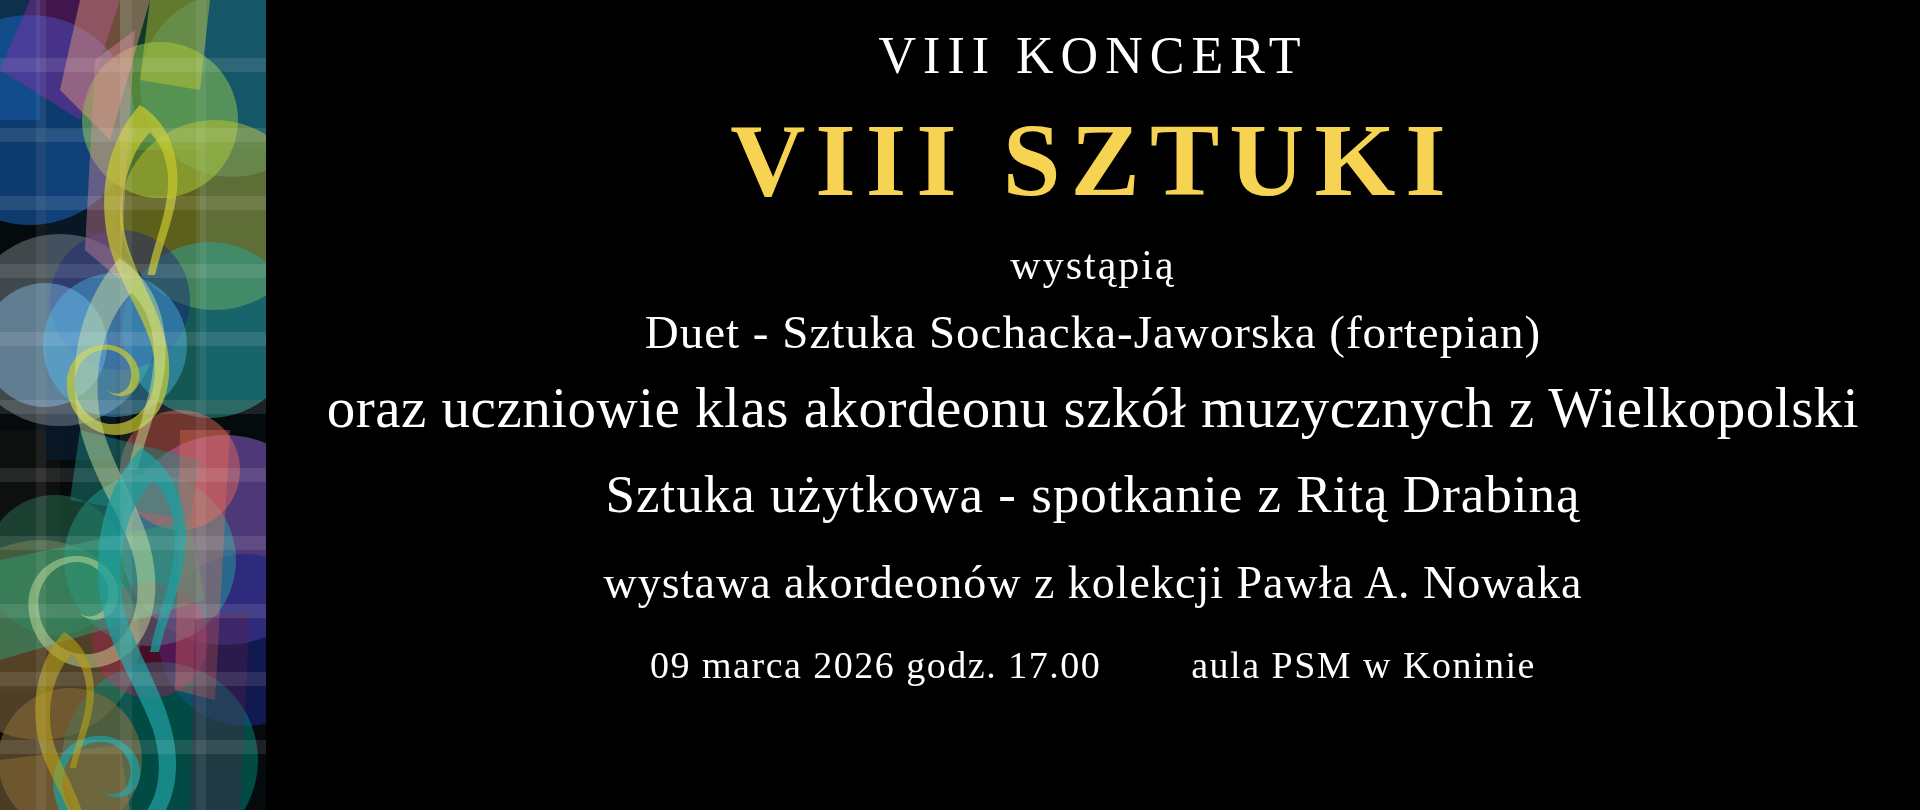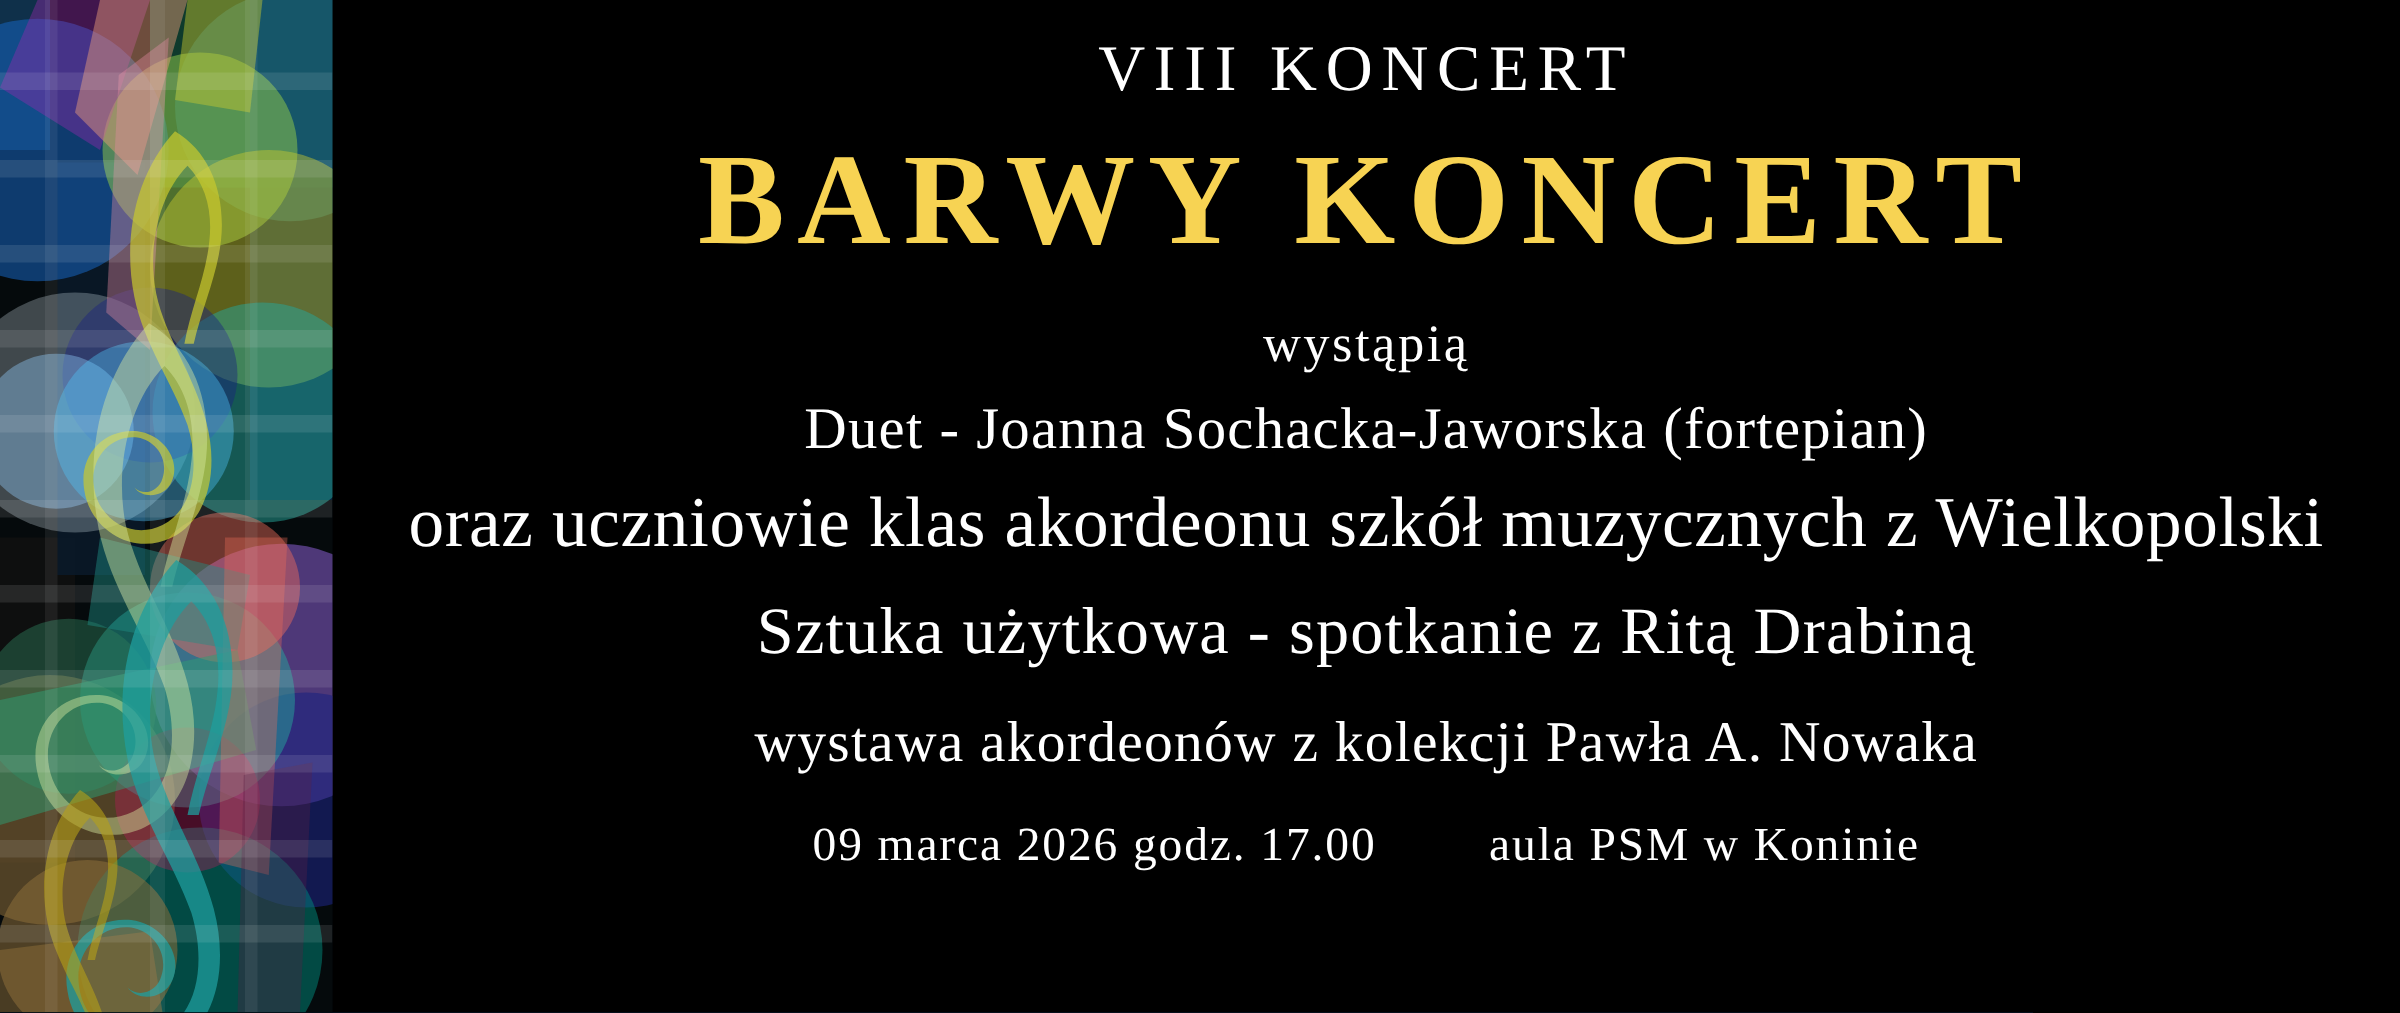--- a/index.html
+++ b/index.html
@@ -66,21 +66,21 @@
     letter-spacing: 10px;
     color: #f7d353;
     line-height: 1.0;
     margin-top: 26px;
     text-shadow: 3px 3px 4px rgba(0,0,0,0.45);
   }
 
   #subhead {
     font-size: 42px;
     letter-spacing: 2px;
-    margin-top: 40px;
+    margin-top: 29px;
   }
 
   .performer {
     font-size: 47px;
     letter-spacing: 1px;
     margin-top: 16px;
   }
 
   #students-line {
     font-size: 57px;
@@ -220,25 +220,25 @@
           <rect x="196" y="0" width="10" height="810" opacity="0.07"></rect>
         </g>
       </g>
     </svg>
   </div>
 
   <div id="text-column">
 
     <div class="line" id="kicker">VIII KONCERT</div>
 
-    <div class="line" id="main-title">BARWY KONCERT</div>
+    <div class="line" id="main-title">VIII SZTUKI</div>
 
     <div class="line" id="subhead">wystąpią</div>
 
-    <div class="line performer">Duet - Joanna Sochacka-Jaworska (fortepian)</div>
+    <div class="line performer">Duet - Sztuka Sochacka-Jaworska (fortepian)</div>
 
 
     <div class="line" id="students-line">oraz uczniowie klas akordeonu szkół muzycznych z Wielkopolski</div>
 
     <div class="line" id="applied-art-line">Sztuka użytkowa - spotkanie z Ritą Drabiną</div>
 
     <div class="line" id="exhibition-line">wystawa akordeonów z kolekcji Pawła A. Nowaka</div>
 
     <div id="footer-row">
       <div class="line">09 marca 2026 godz. 17.00</div>

